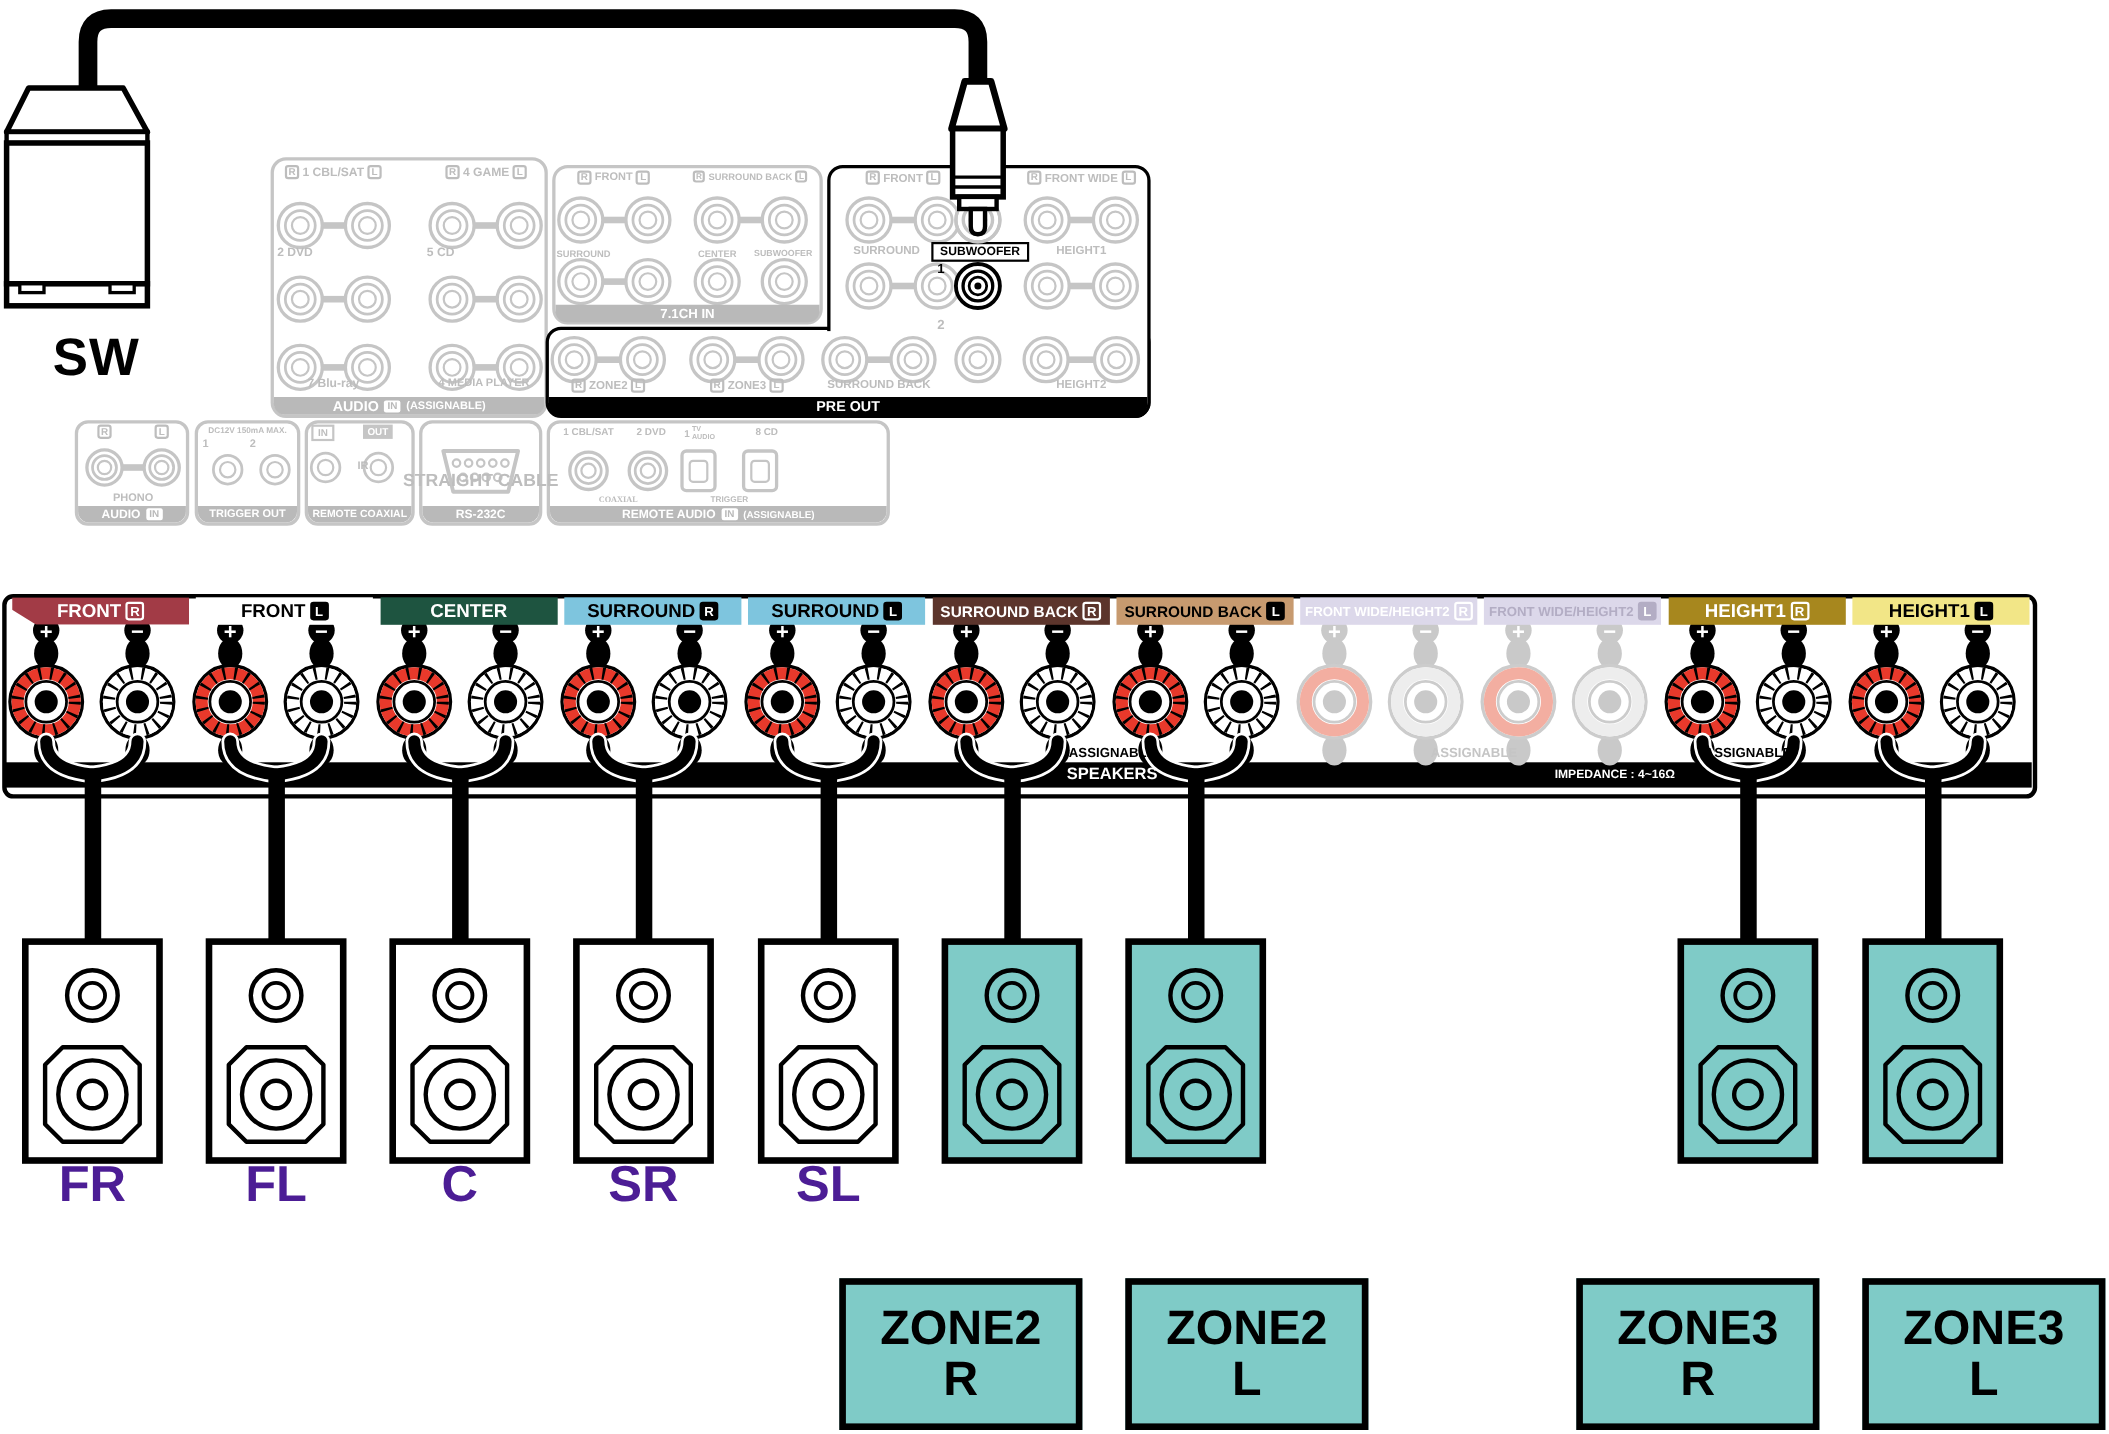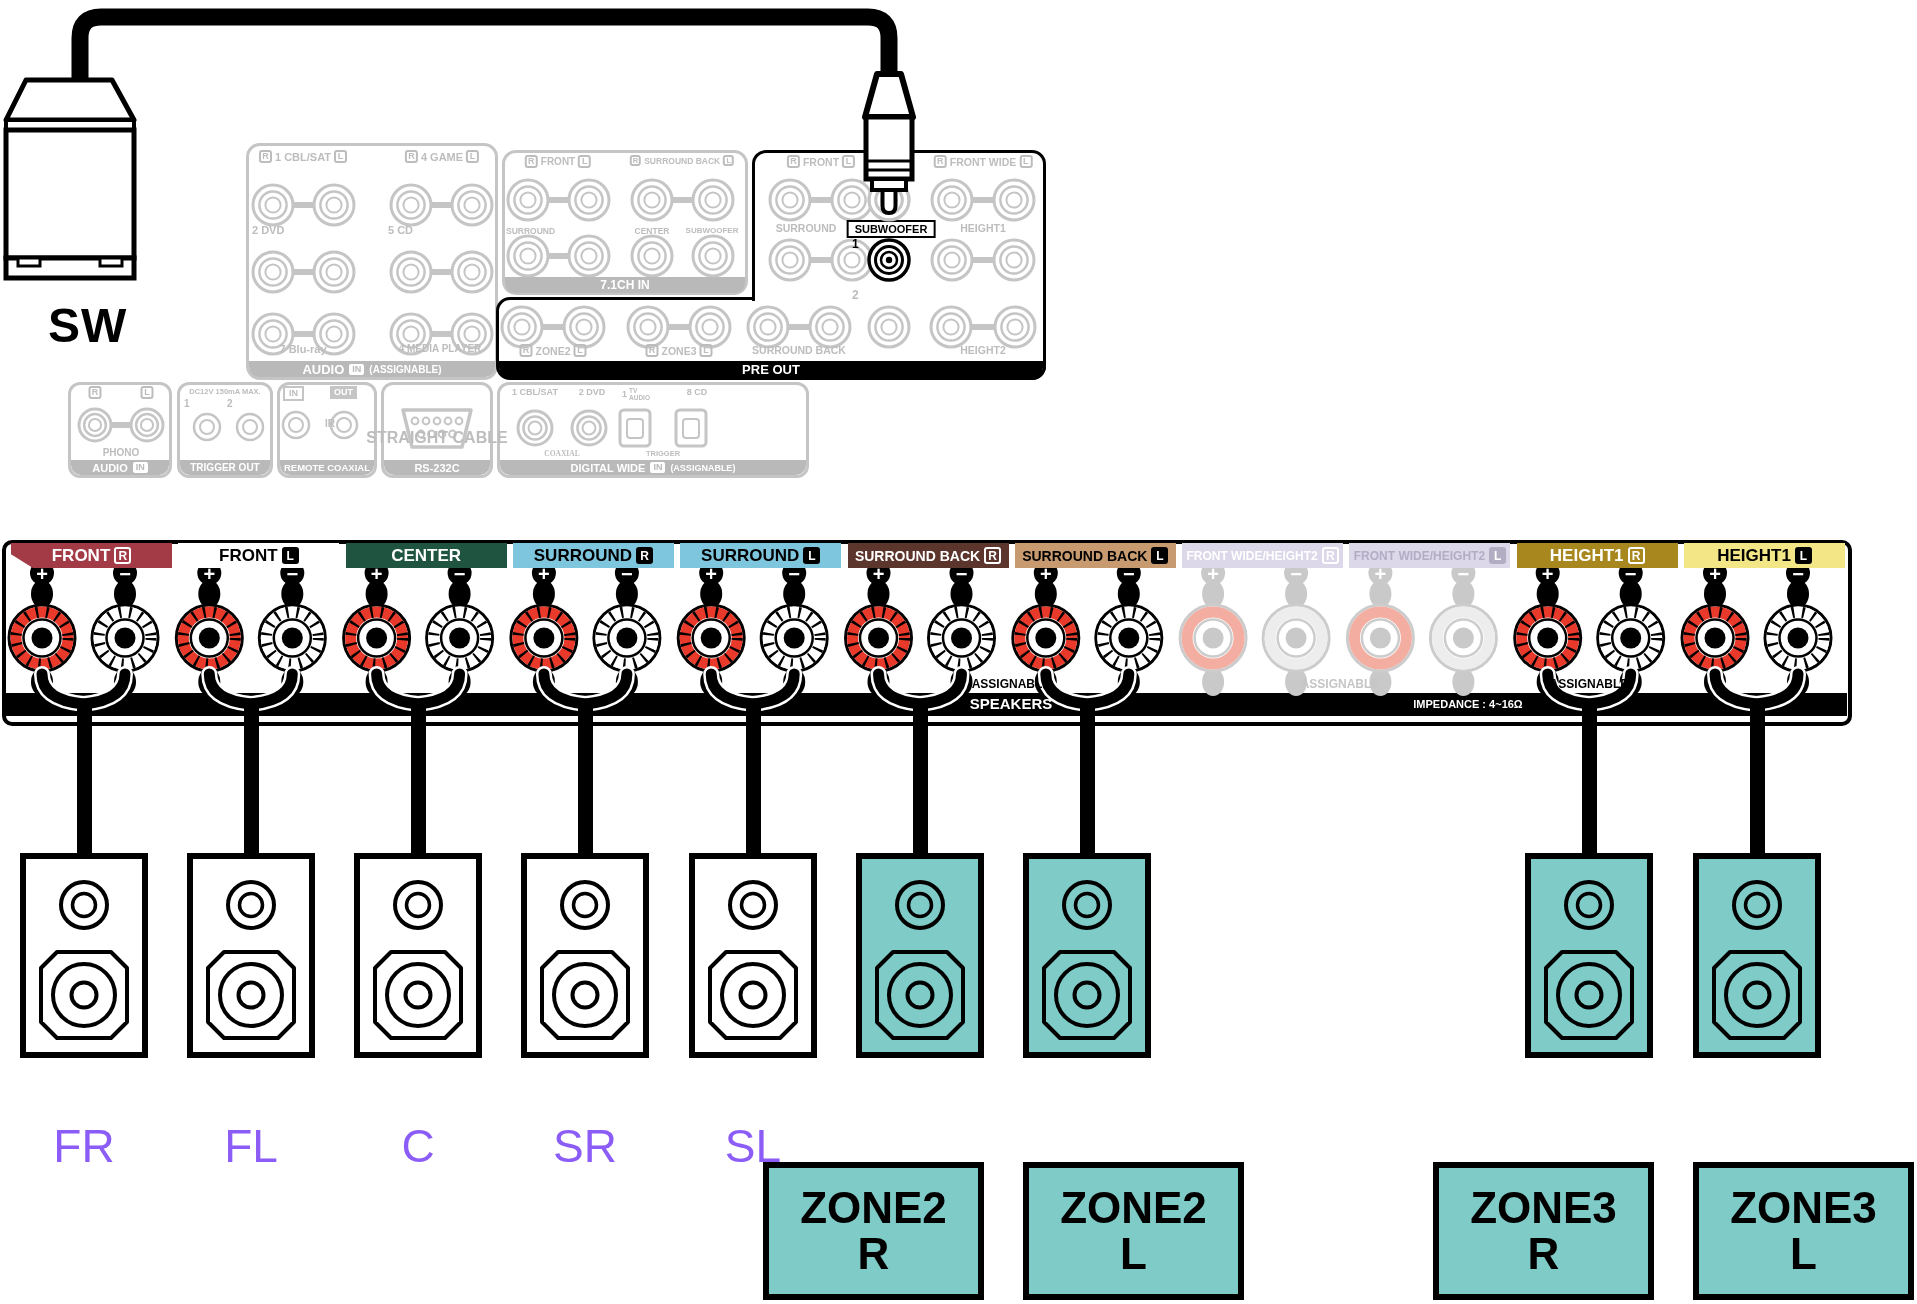--- a/index.html
+++ b/index.html
@@ -24,21 +24,21 @@
   
   .strip{position:absolute;left:2px;top:540px;width:1850px;height:186px;border:4px solid #000;border-radius:10px;
          background:#fff;box-sizing:border-box;z-index:2;}
   .tab{position:absolute;top:543px;height:25px;display:flex;align-items:center;justify-content:center;gap:4px;
        font-weight:bold;z-index:4;white-space:nowrap;box-sizing:border-box;}
   .tbox{min-width:17px;height:17px;border-radius:3px;display:inline-flex;align-items:center;justify-content:center;
         font-size:12px;font-weight:bold;box-sizing:border-box;line-height:1;}
   .striptext{position:absolute;z-index:6;font-weight:bold;transform:translateX(-50%);white-space:nowrap;}
   .cable{position:absolute;width:15px;background:#000;z-index:6;}
   .spk{position:absolute;top:853px;width:128px;height:205px;z-index:7;}
-  .chlabel{position:absolute;top:1119px;transform:translateX(-50%);font-size:46px;font-weight:normal;color:#8b5cf6;z-index:7;}
+  .chlabel{position:absolute;top:1049px;transform:translateX(-50%);font-size:46px;font-weight:bold;color:#4c1d95;z-index:7;}
   .zbox{position:absolute;top:1162px;width:221px;height:138px;background:#7FCBC7;border:6px solid #000;
         box-sizing:border-box;z-index:7;display:flex;flex-direction:column;align-items:center;justify-content:center;}
   .zbox div{font-size:44px;font-weight:bold;line-height:46px;color:#000;}
   .swlabel{position:absolute;left:48px;top:298px;font-size:48px;font-weight:bold;color:#000;z-index:7;letter-spacing:1px;}
   svg{position:absolute;overflow:visible;}
 </style>
 </head>
 <body>
 <div class="canvas">
 
@@ -153,21 +153,21 @@
     <span>1</span>
     <span style="display:inline-flex;flex-direction:column;font-size:6.5px;line-height:7px;">
       <span>TV</span>
       <span>AUDIO</span>
     </span>
   </div>
   <div class="glab cx" style="left:697px;top:387px;font-size:9px;">8 CD</div>
   <div class="glab cx" style="left:562px;top:449px;font-size:7.5px;font-family:Liberation Serif, serif;">COAXIAL</div>
   <div class="glab cx" style="left:663px;top:449px;font-size:7.5px;">TRIGGER</div>
   <div class="band" style="left:500px;top:460px;width:306px;height:15px;font-size:11px;">
-    <span>DIGITAL WIDE</span>
+    <span>REMOTE AUDIO</span>
     <span class="inbadge">IN</span>
     <span style="font-size:9px;">(ASSIGNABLE)</span>
   </div>
 
   <svg id="rear-svg" style="left:0;top:0;z-index:5;" width="1917" height="540">
       <rect x="273" y="202" width="61" height="6" fill="#C5C5C5"></rect>
       <circle cx="273" cy="205" r="20" fill="#fff" stroke="#C5C5C5" stroke-width="3"></circle>
       <circle cx="273" cy="205" r="13.600000000000001" fill="none" stroke="#C5C5C5" stroke-width="2.5"></circle>
       <circle cx="273" cy="205" r="7.6" fill="none" stroke="#C5C5C5" stroke-width="2"></circle>
       <circle cx="334" cy="205" r="20" fill="#fff" stroke="#C5C5C5" stroke-width="3"></circle>

